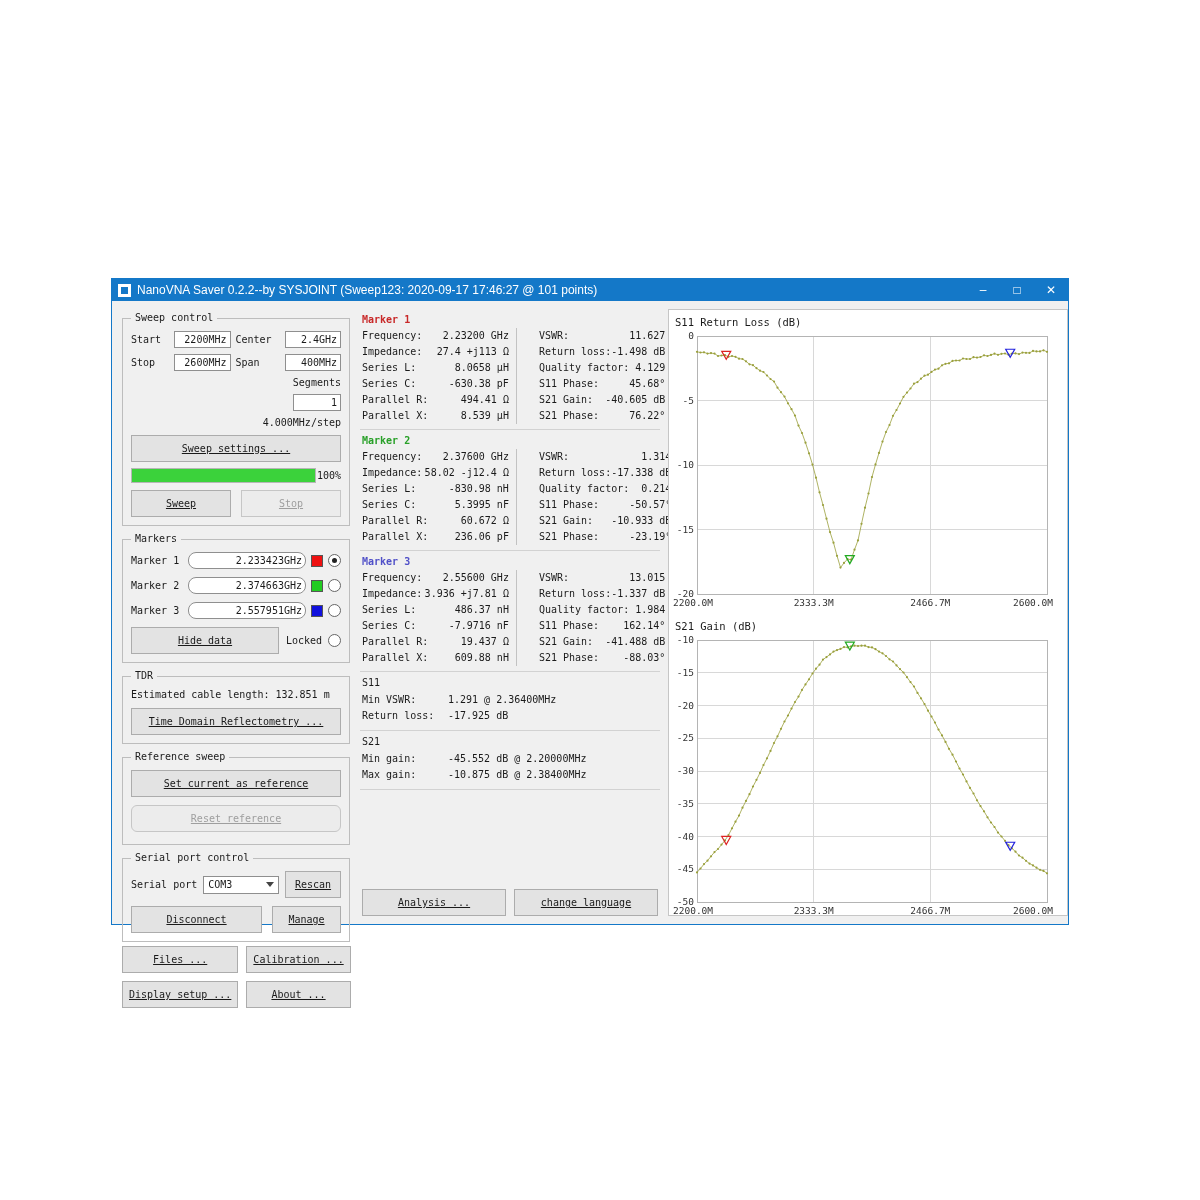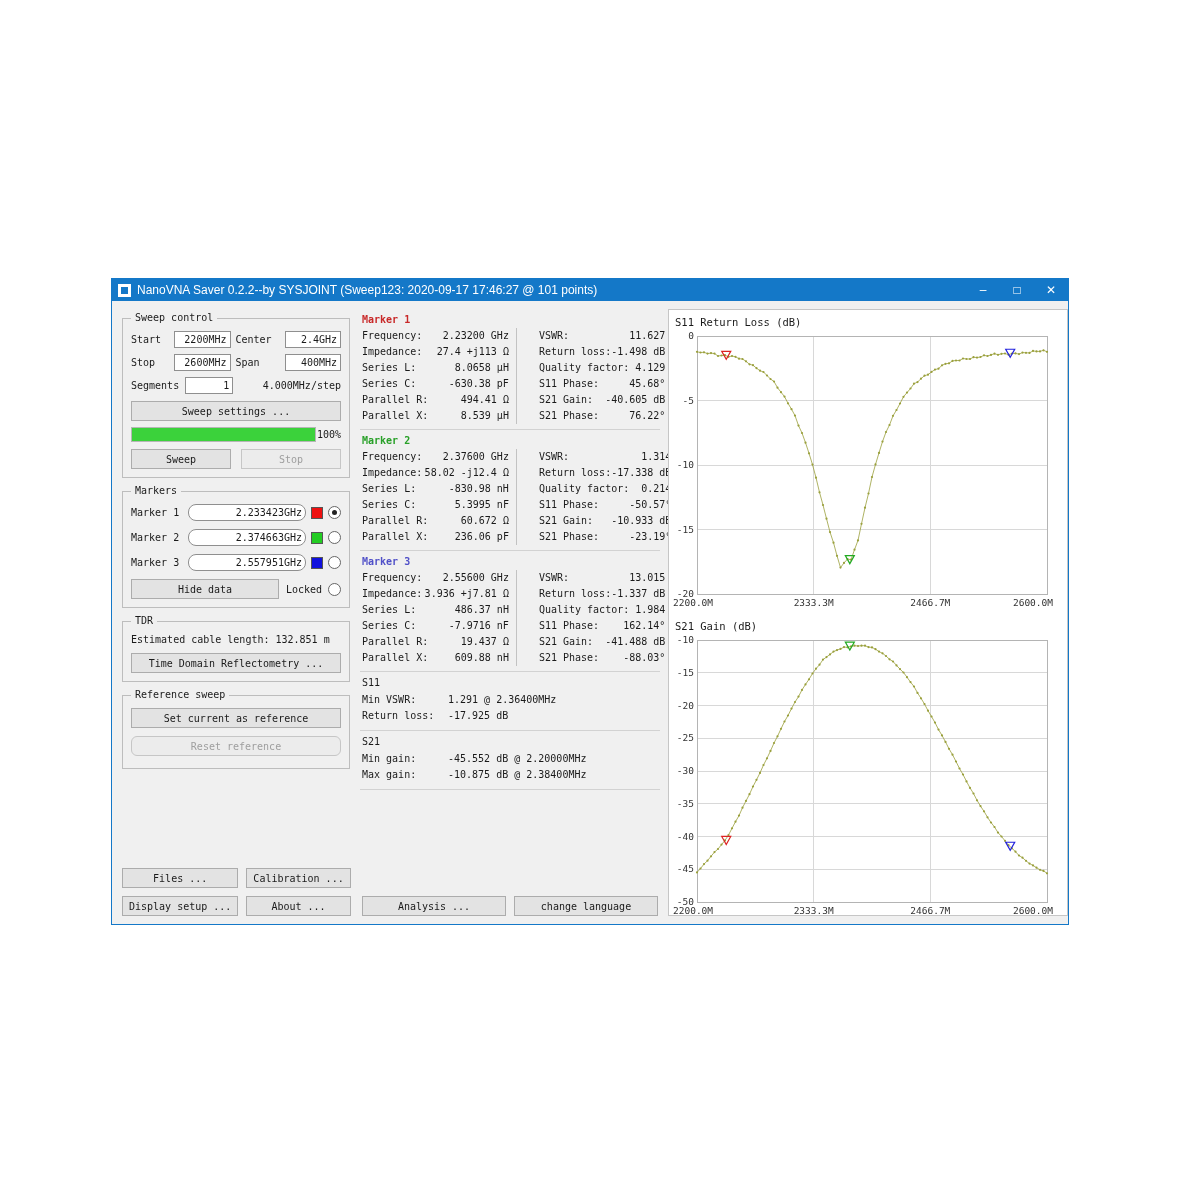--- a/index.html
+++ b/index.html
@@ -24,31 +24,31 @@
   .col-left  { width:232px; flex:0 0 auto; display:flex; flex-direction:column; }
   .col-mid   { width:300px; flex:0 0 auto; display:flex; flex-direction:column; }
   .col-charts{ flex:1; background:#fff; border:1px solid #c6c6c6; padding:4px 12px 0 2px;
                display:flex; flex-direction:column; }
   
   .group { position:relative; border:1px solid #bdbdbd; margin:9px 2px 4px 2px;
            padding:12px 8px 8px 8px; }
   .group-title { position:absolute; top:-7px; left:8px; background:#f0f0f0; padding:0 4px;
                  white-space:nowrap; }
   
-  .btn { background:#e3e3e3; border:1px solid #acacac; height:20px; display:flex;
+  .btn { background:#e3e3e3; border:1px solid #acacac; height:27px; display:flex;
          align-items:center; justify-content:center; padding:8px 6px; white-space:nowrap;
-         cursor:default; }
+         cursor:default;text-decoration:underline; }
   .btn.disabled { color:#9e9e9e; border-color:#c6c6c6; background:#ececec; }
   .btn-full { width:100%; }
   .txt { background:#fff; border:1px solid #8f8f8f; height:17px; font:10px "DejaVu Sans Mono",monospace;
          padding:0 3px; text-align:right; width:100%; color:#1a1a1a; }
   .srow { display:grid; grid-template-columns:38px 1fr 44px 1fr; gap:5px; align-items:center;
           margin-bottom:6px; }
   .flbl { white-space:nowrap; }
-  .seg-row { display:flex; align-items:center; gap:6px; margin-bottom:7px; }
+  .seg-row { display:flex; align-items:flex-end; gap:6px; margin-bottom:7px;flex-direction:column; }
   .seg-row .txt { width:48px; }
   .step-text { margin-left:auto; white-space:nowrap; }
   .progress-row { display:flex; align-items:center; gap:1px; margin:6px 0 7px 0; }
   .progress { flex:1; height:15px; background:#e6e6e6; border:1px solid #b6b6b6; position:relative; }
   .progress-fill { position:absolute; left:0; top:0; bottom:0; width:100%; background:var(--green,#3bd23b); }
   .two-btns { display:grid; grid-template-columns:1fr 1fr; gap:10px; }
   .marker-row { display:flex; align-items:center; gap:5px; margin-bottom:8px; }
   .marker-row .flbl { width:52px; }
   .marker-input { flex:1;border-radius:8px; }
   .swatch { width:12px; height:12px; border:1px solid #555; flex:0 0 auto; }
@@ -175,20 +175,35 @@
         <div class="tdr-text">Estimated cable length: 132.851 m</div>
         <div class="btn btn-full">Time Domain Reflectometry ...</div>
       </div>
 
       <div class="group stack-btns">
         <span class="group-title">Reference sweep</span>
         <div class="btn btn-full">Set current as reference</div>
         <div class="btn btn-full disabled">Reset reference</div>
       </div>
 
+      <div class="group">
+        <span class="group-title">Serial port control</span>
+        <div class="serial-row1">
+          <span class="flbl">Serial port</span>
+          <div class="select">
+            <span class="select-text">COM3</span>
+            <span class="select-arrow"></span>
+          </div>
+          <div class="btn">Rescan</div>
+        </div>
+        <div class="serial-row2">
+          <div class="btn">Disconnect</div>
+          <div class="btn">Manage</div>
+        </div>
+      </div>
 
       <div class="left-bottom">
         <div class="btn">Files ...</div>
         <div class="btn">Calibration ...</div>
         <div class="btn">Display setup ...</div>
         <div class="btn">About ...</div>
       </div>
     </div>
 
     <div class="col-mid">

